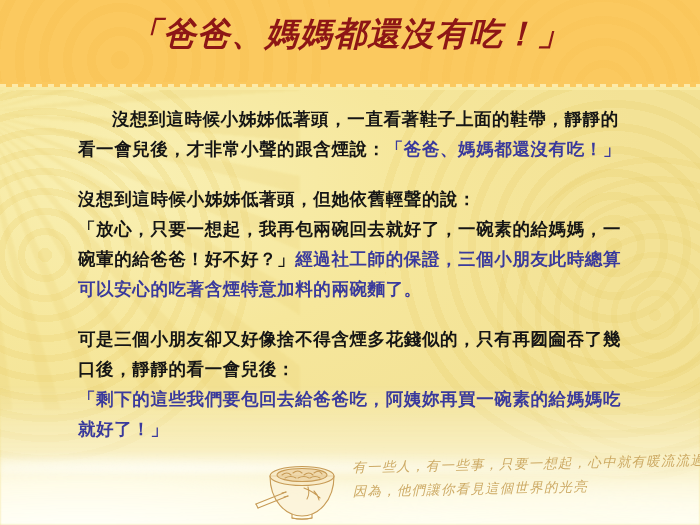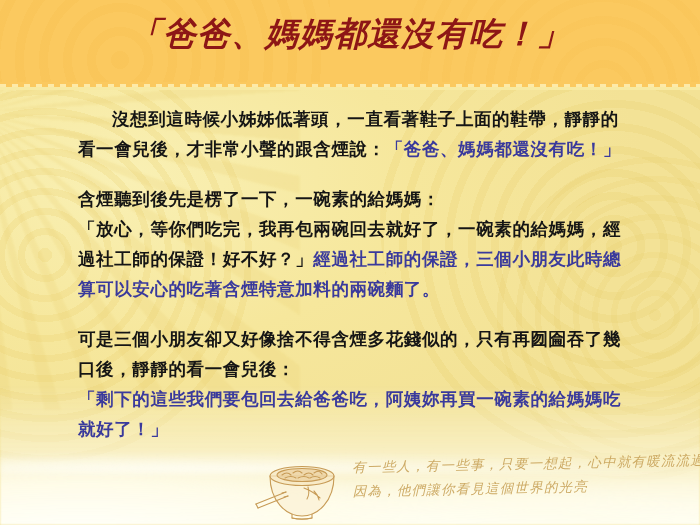--- a/index.html
+++ b/index.html
@@ -246,22 +246,22 @@
   <div class="title">「爸爸、媽媽都還沒有吃！」</div>
   <div class="divider"></div>
 
   <div class="content">
 
     <p class="para">
       <span class="ind"></span><span class="blk">沒想到這時候小姊姊低著頭，一直看著鞋子上面的鞋帶，靜靜的看一會兒後，才非常小聲的跟含煙說：</span><span class="blue">「爸爸、媽媽都還沒有吃！」</span>
     </p>
 
     <p class="para">
-      <span class="blk">含煙聽到後先是楞了一下，一碗素的給媽媽：</span><br>
-      <span class="blk">「放心，等你們吃完，我再包兩碗回去就好了，一碗素的給媽媽，經過社工師的保證！好不好？」</span><span class="blue">經過社工師的保證，三個小朋友此時總算可以安心的吃著含煙特意加料的兩碗麵了。</span>
+      <span class="blk">沒想到這時候小姊姊低著頭，但她依舊輕聲的說：</span><br>
+      <span class="blk">「放心，只要一想起，我再包兩碗回去就好了，一碗素的給媽媽，一碗葷的給爸爸！好不好？」</span><span class="blue">經過社工師的保證，三個小朋友此時總算可以安心的吃著含煙特意加料的兩碗麵了。</span>
     </p>
 
     <p class="para">
       <span class="blk">可是三個小朋友卻又好像捨不得含煙多花錢似的，只有再囫圇吞了幾口後，靜靜的看一會兒後：</span><br>
       <span class="blue">「剩下的這些我們要包回去給爸爸吃，阿姨妳再買一碗素的給媽媽吃就好了！」</span>
     </p>
 
   </div>
 
   <div class="bowl">

